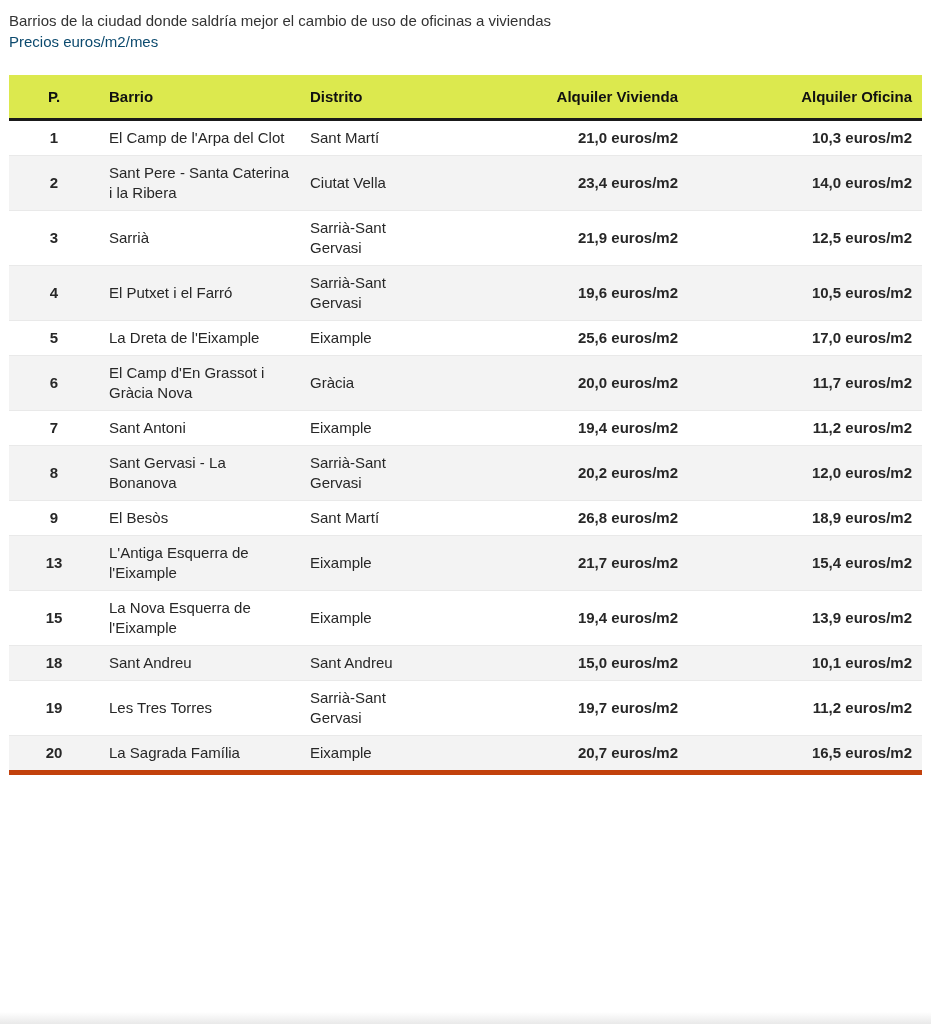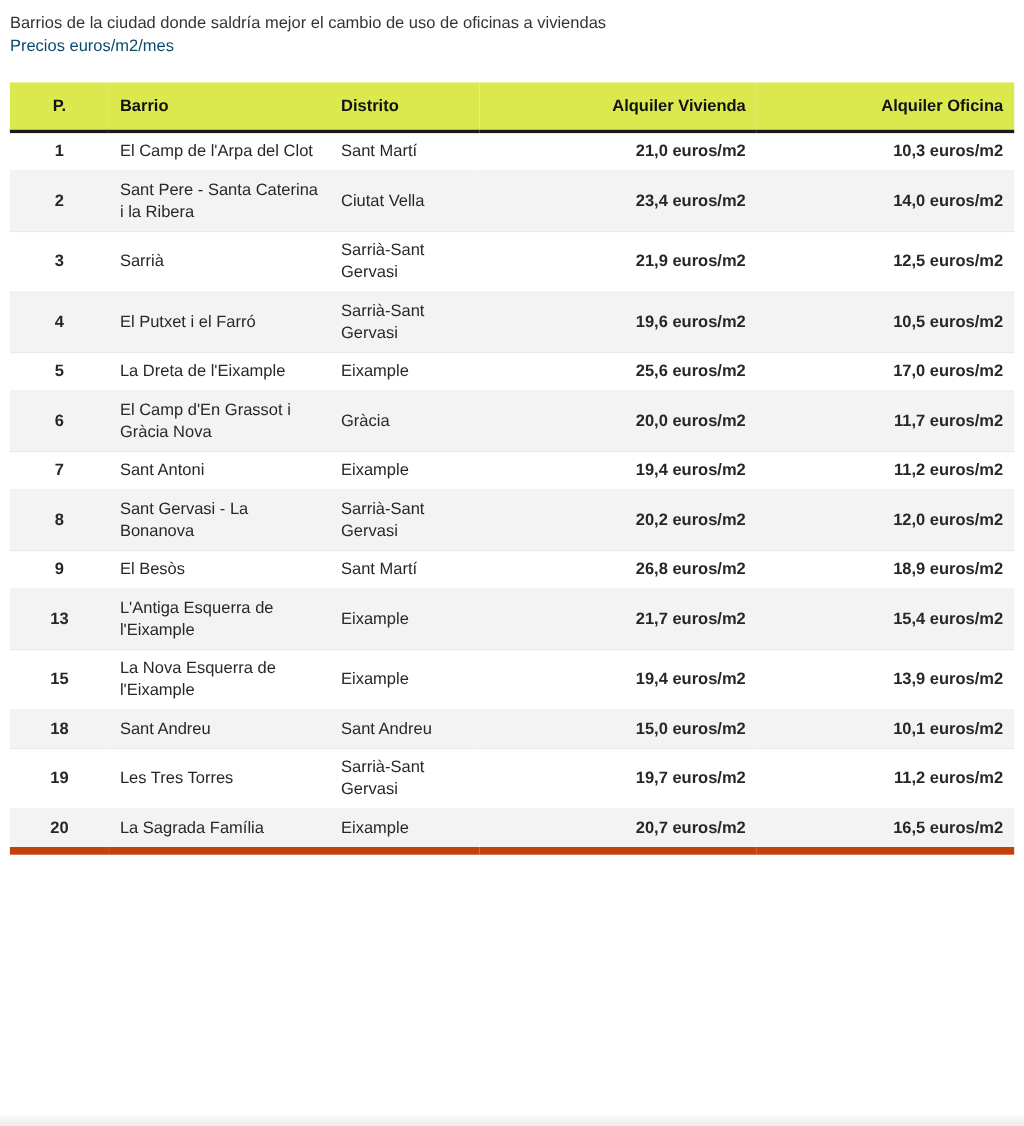--- a/index.html
+++ b/index.html
@@ -63,21 +63,21 @@
   table.dw-table tbody td {
     font-size: 15px;
     line-height: 20px;
     color: #272727;
     padding: 7px 10px;
     vertical-align: middle;
     border-top: 1px solid #e9e9e9;
   }
   table.dw-table tbody tr:first-child td { border-top: none; }
   table.dw-table tbody tr:nth-child(even) { background: #f3f3f3; }
-  table.dw-table tbody tr:last-child td { border-bottom: 7px solid #c2410c; }
+  table.dw-table tbody tr:last-child td { border-bottom: 5px solid #c2410c; }
   td.col-rank, td.col-vivienda, td.col-oficina { font-weight: 700; color: #222222; }
   .bottom-strip {
     position: absolute;
     left: 0;
     bottom: 0;
     width: 100%;
     height: 12px;
     background: linear-gradient(to bottom, #ffffff, #e9e9e9);
   }
 </style>

